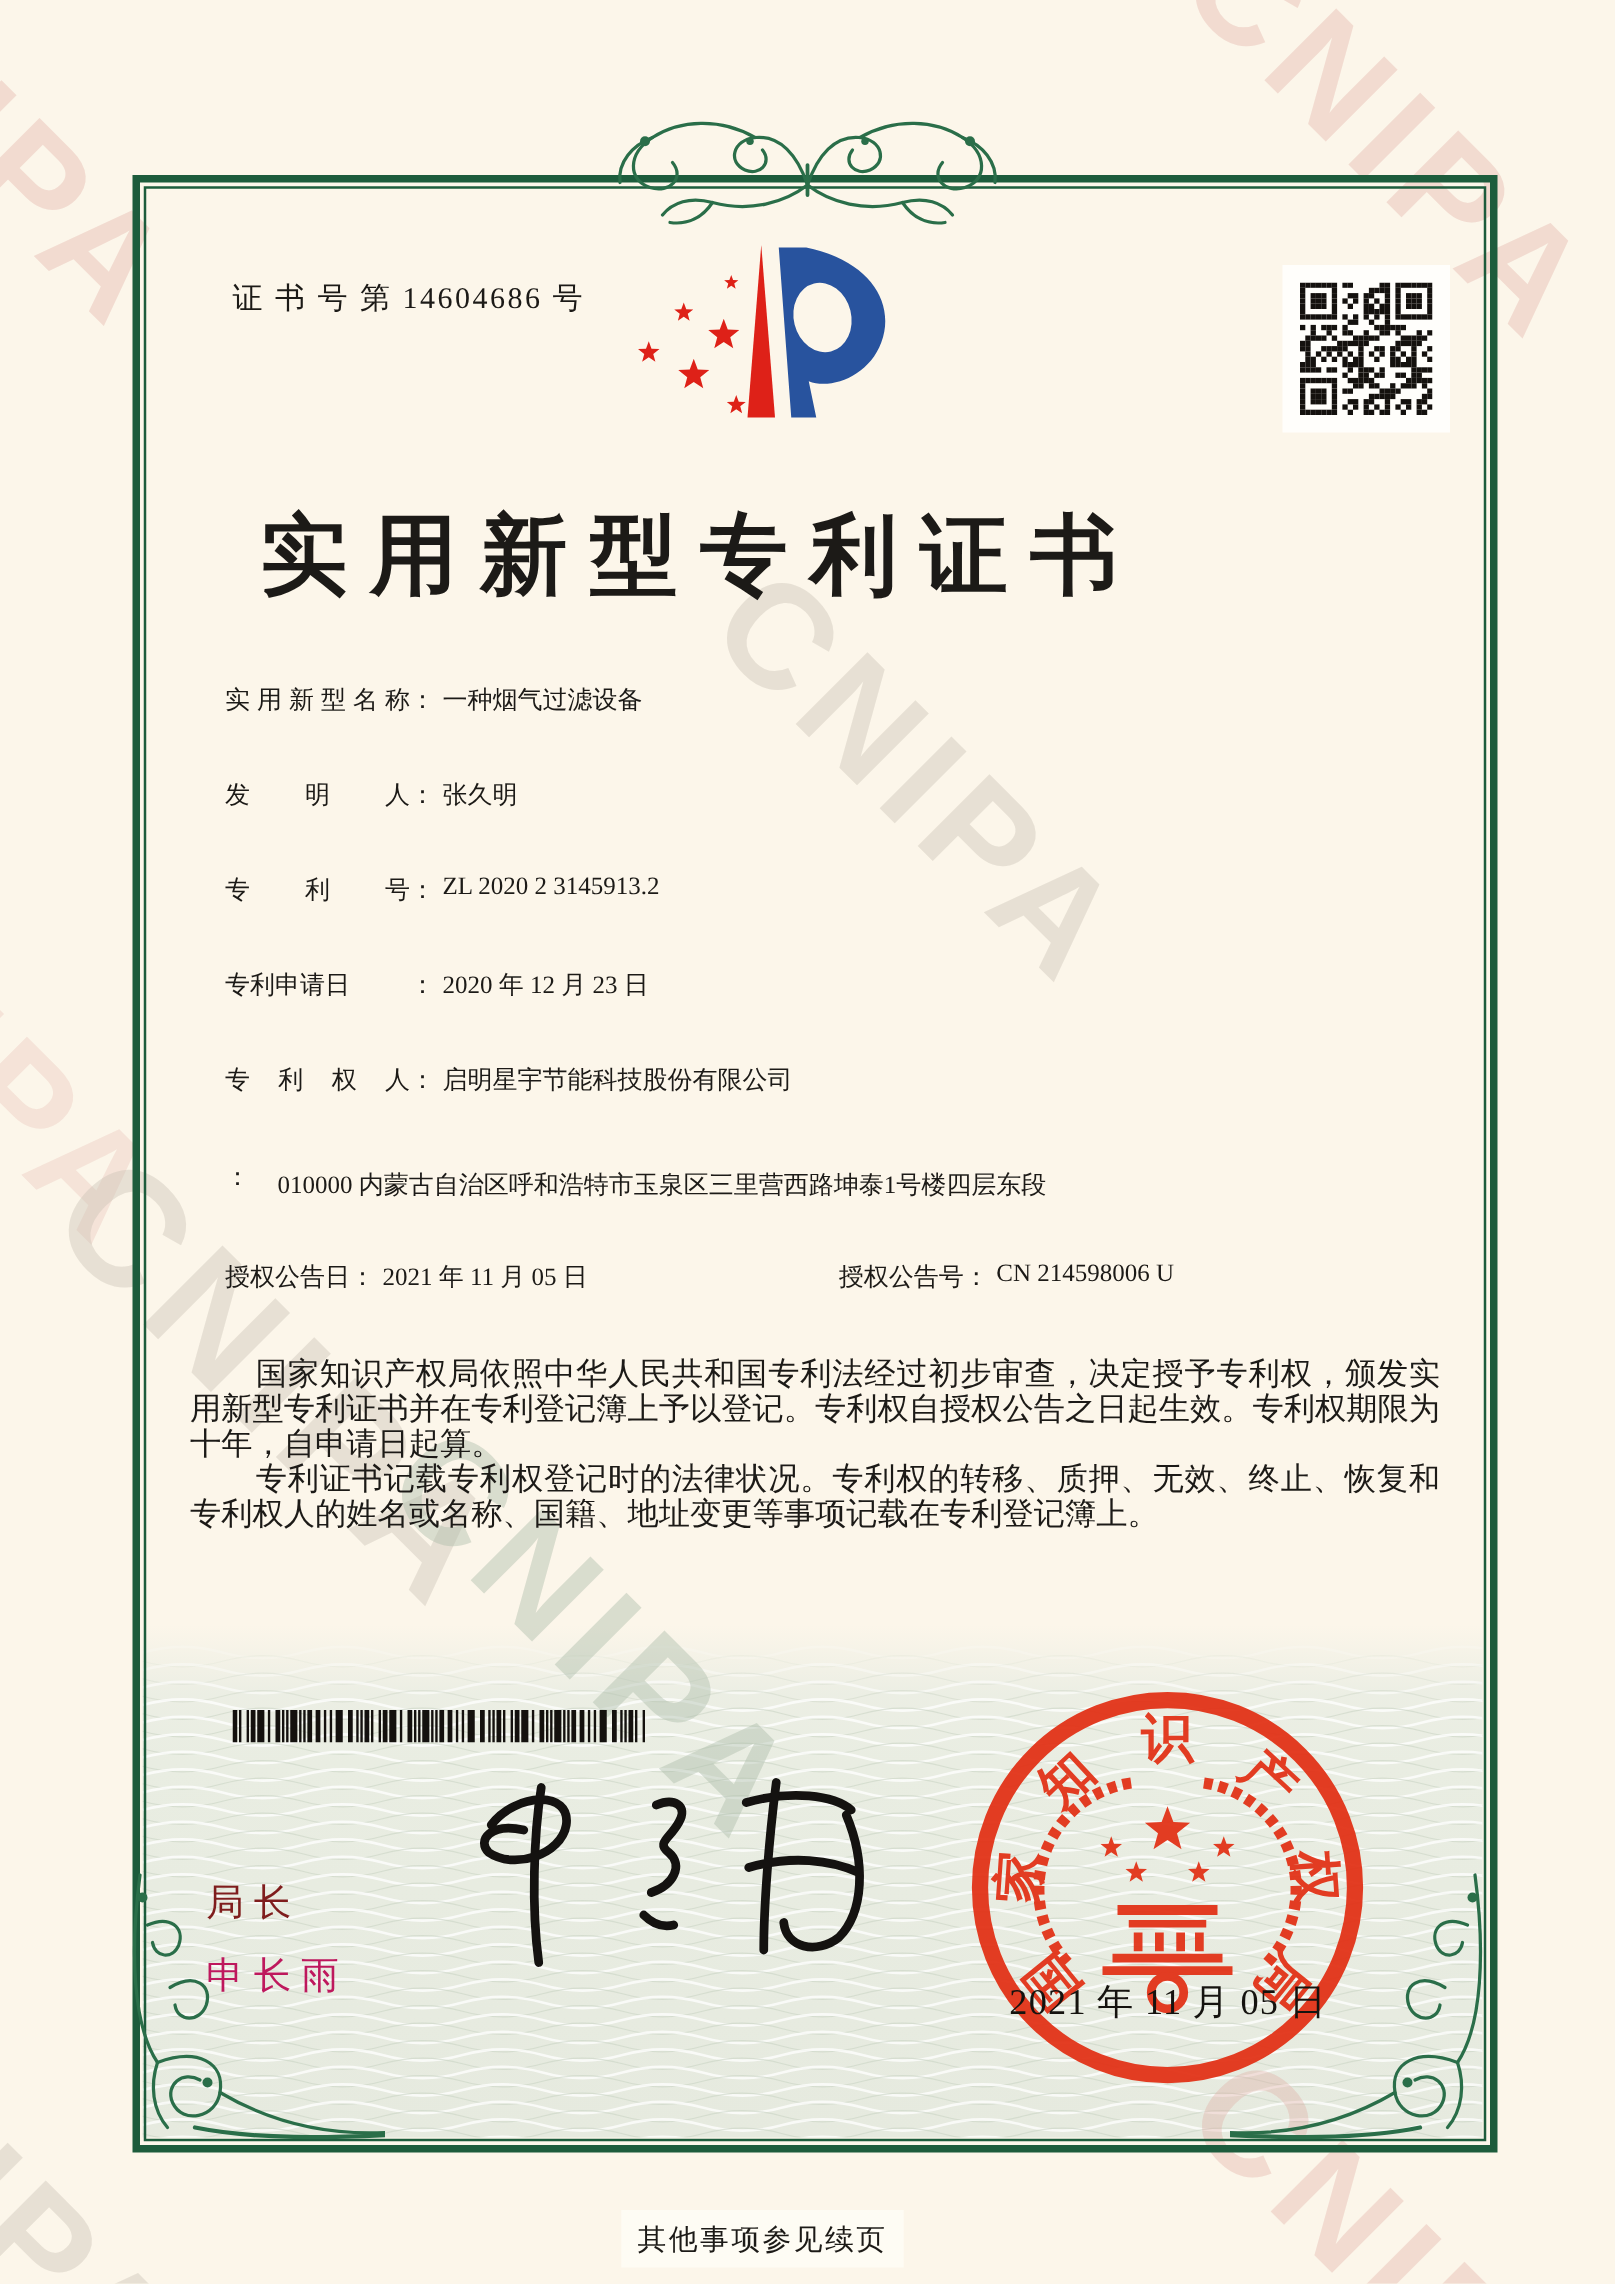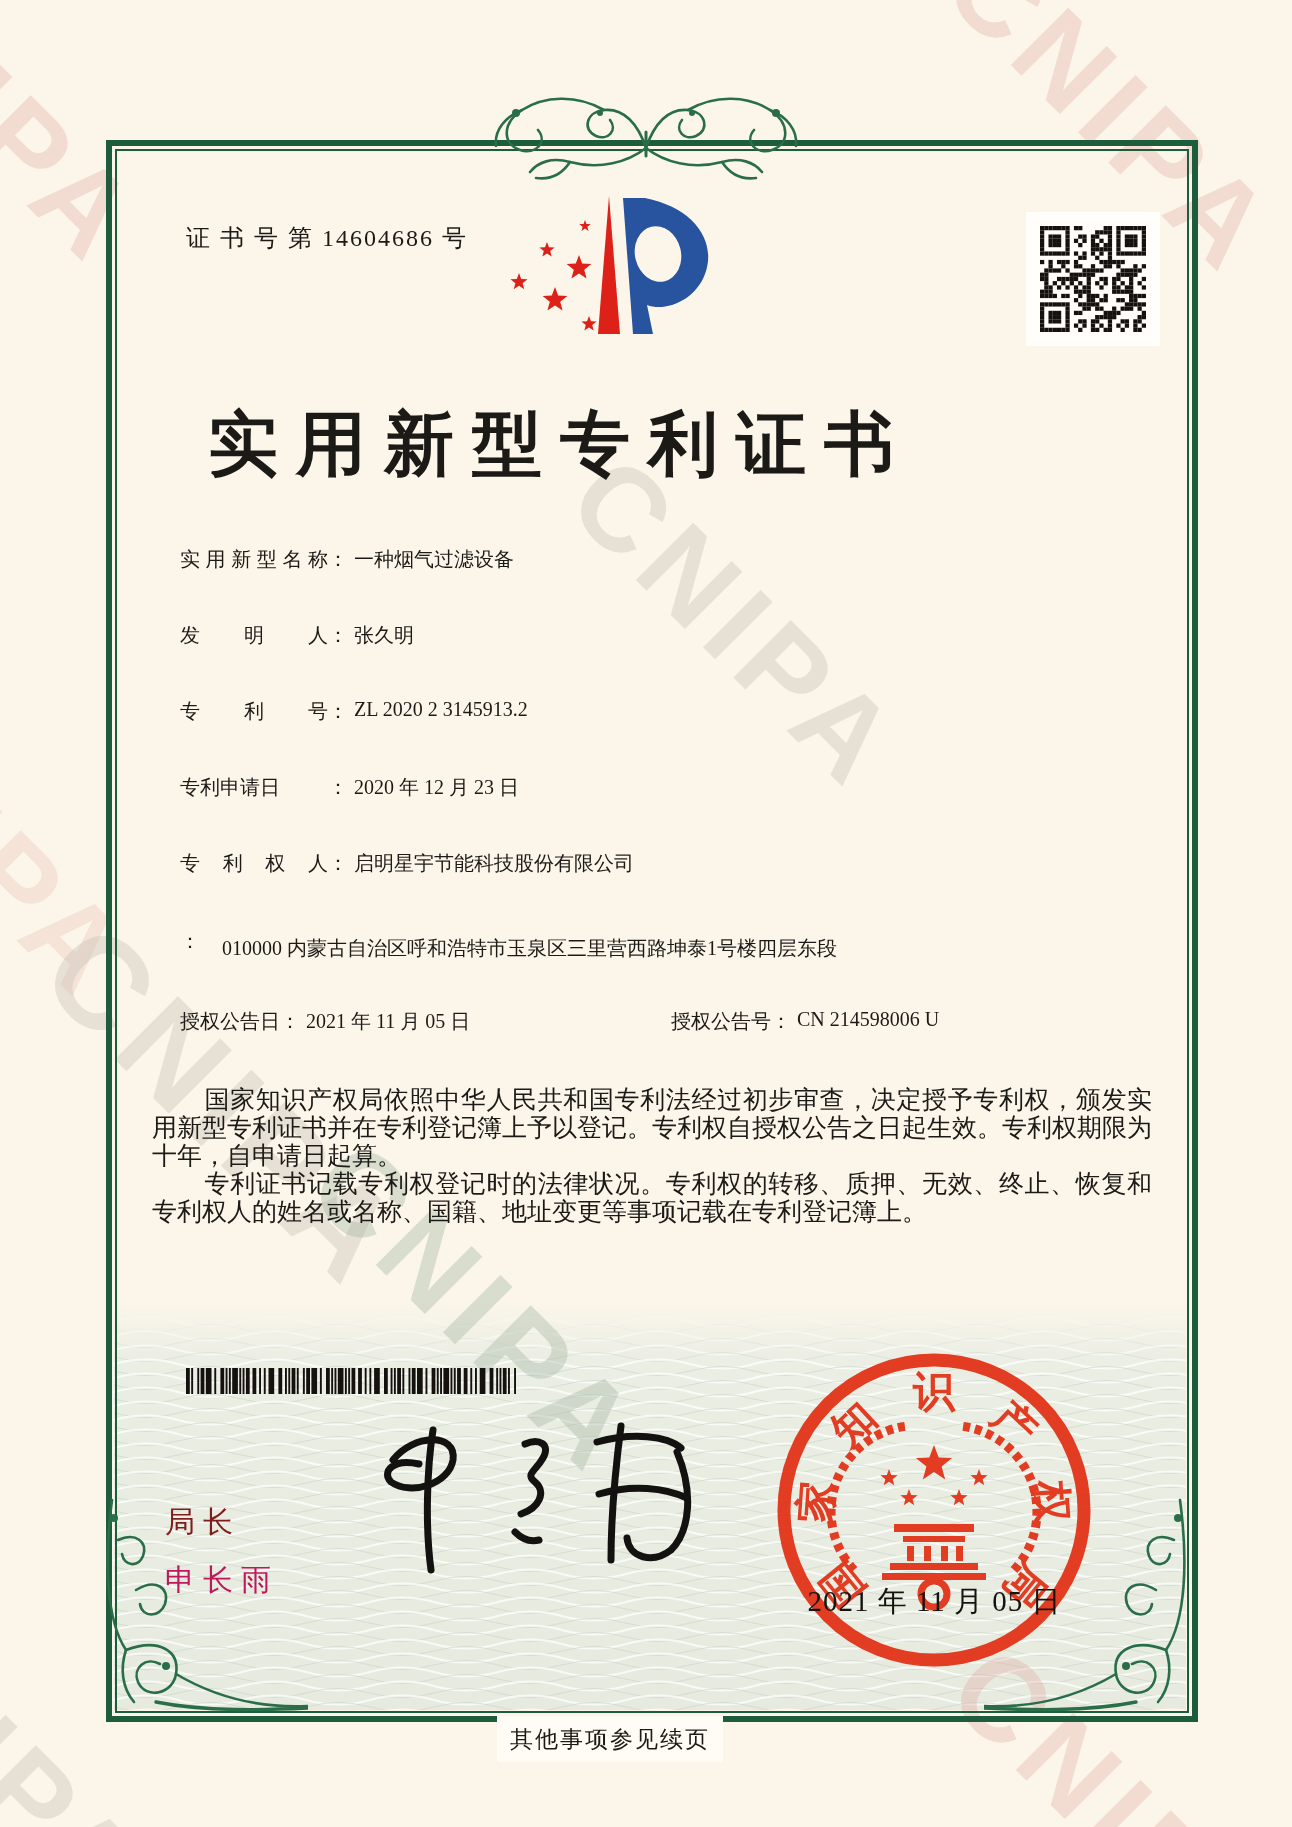--- a/index.html
+++ b/index.html
@@ -56,21 +56,21 @@
   #sig-name{left:165px;top:1560px;font-family:"Liberation Sans","DejaVu Sans",sans-serif;
             font-size:30px;font-weight:500;letter-spacing:8px;color:#be185d;z-index:7;}
   #signature{left:315px;top:1408px;z-index:7;}
 
   #seal{left:762px;top:1338px;z-index:7;opacity:0.95;}
   #seal-date{left:752px;top:1582px;width:365px;text-align:center;font-size:29px;
              letter-spacing:1px;color:#15130f;z-index:8;}
 
   #page-info{left:160px;top:1672px;width:900px;text-align:center;font-size:23px;
              letter-spacing:2px;z-index:6;}
-  #note-box{left:497px;top:1716px;width:226px;height:46px;background:#fefcf4;z-index:6;
+  #note-box{left:497px;top:1768px;width:226px;height:46px;background:#fefcf4;z-index:6;
             display:flex;align-items:center;justify-content:center;font-size:23px;letter-spacing:2px;}
 
   .flourish{position:absolute;z-index:6;}
   #flourish-br{transform:scaleX(-1);}
   #ornament{position:absolute;left:430px;top:86px;z-index:6;}
 </style>
 </head>
 <body>
 
 <div id="page">

